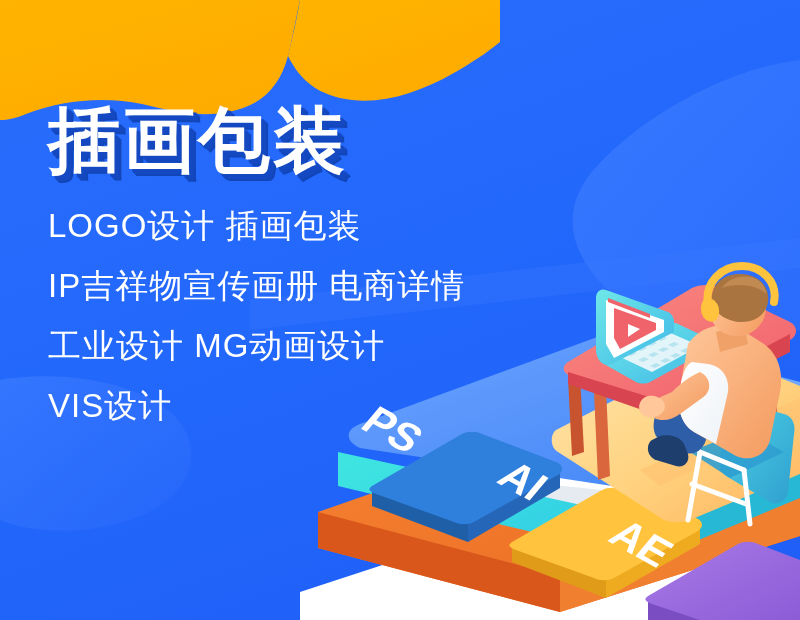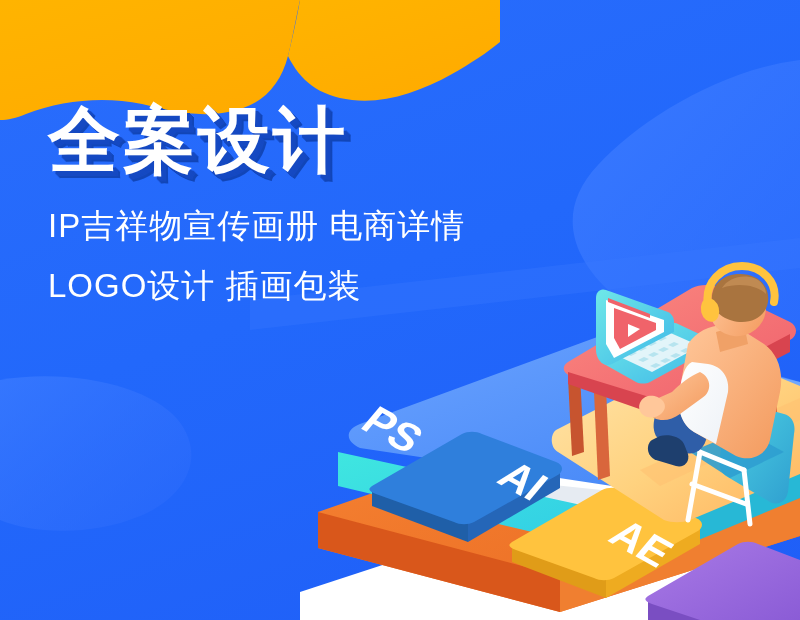--- a/index.html
+++ b/index.html
@@ -113,25 +113,27 @@
 
     <path d="M0,0 L300,0 C296,18 292,40 288,56
              C280,86 262,106 228,112
              C196,118 168,110 142,104
              C104,96 62,100 26,114
              C16,118 8,120 0,120 Z" fill="url(#gOrangeBlob)"></path>
     <path d="M288,56 C300,80 318,96 352,100 C384,104 420,92 452,74
              C470,64 488,52 500,42 L500,0 L300,0 C297,18 292,40 288,56 Z" fill="url(#gOrangeBlob)"></path>
   </svg>
 
-  <h1 class="headline">全案设计</h1>
+  <h1 class="headline">插画包装</h1>
 
   <div class="service-list">
+    <div class="service-line">LOGO设计 插画包装</div>
     <div class="service-line">IP吉祥物宣传画册  电商详情</div>
-    <div class="service-line">LOGO设计 插画包装</div>
+    <div class="service-line">工业设计  MG动画设计</div>
+    <div class="service-line">VIS设计</div>
   </div>
 
   <div class="illustration">
     <svg class="illu-svg" viewBox="0 0 800 620">
       <defs>
         <linearGradient id="gSlabBlueTop" x1="0" y1="0" x2="1" y2="1">
           <stop offset="0%" stop-color="#6ba3ff"></stop>
           <stop offset="100%" stop-color="#4184f6"></stop>
         </linearGradient>
         <linearGradient id="gSlabCyan" x1="0" y1="0" x2="1" y2="1">

